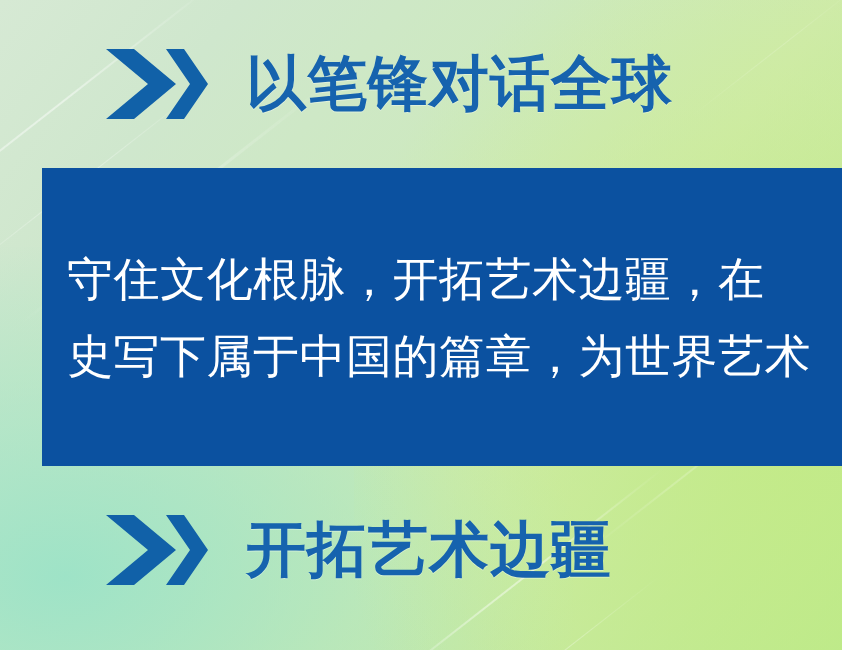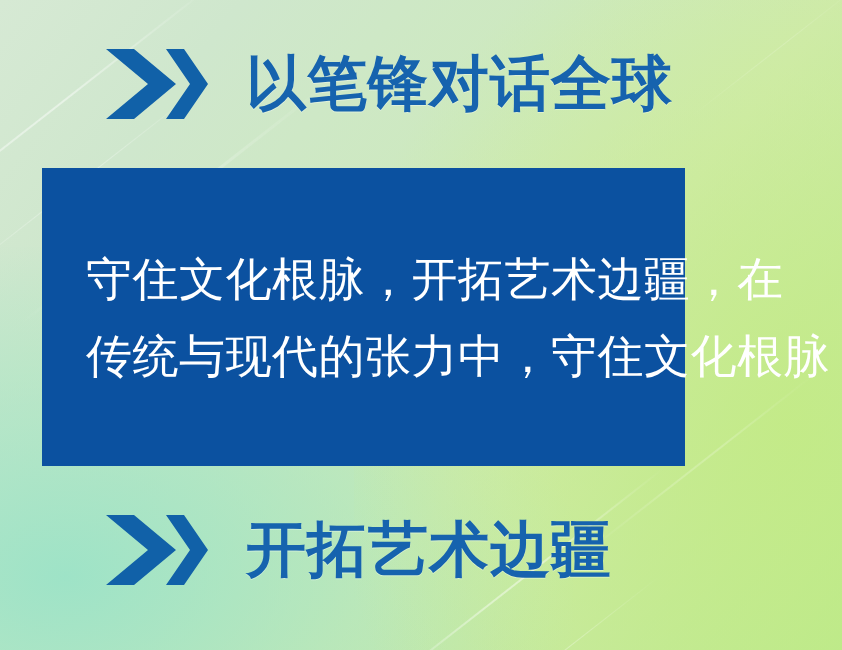--- a/index.html
+++ b/index.html
@@ -105,25 +105,25 @@
     letter-spacing: 1px;
     white-space: nowrap;
     text-shadow: 0 1px 0 rgba(255,255,255,0.35);
   }
 
   
   #quote-panel {
     position: absolute;
     left: 42px;
     top: 168px;
-    width: 643px;
+    width: 800px;
     height: 298px;
     background: #0b51a0;
     box-sizing: border-box;
-    padding: 30px 44px 28px 44px;
+    padding: 30px 44px 28px 25px;
     display: flex;
     flex-direction: column;
     justify-content: center;
   }
   .quote-line {
     color: #ffffff;
     font-size: 46px;
     line-height: 77px;
     font-weight: 400;
     white-space: nowrap;
@@ -152,21 +152,21 @@
   <div class="heading-row" id="heading-top">
     <svg class="chevron-icon" width="106" height="74" viewBox="0 0 106 74">
       <polygon points="2,2 30,2 72,37 30,72 2,72 44,37" fill="#1161a8"></polygon>
       <polygon points="62,2 80,2 104,37 80,72 62,72 86,37" fill="#1161a8"></polygon>
     </svg>
     <div class="heading-text">以笔锋对话全球</div>
   </div>
 
   <div id="quote-panel">
     <div class="quote-line">守住文化根脉，开拓艺术边疆，在</div>
-    <div class="quote-line">传统与现代的张力中，守住文化根脉</div>
+    <div class="quote-line">史写下属于中国的篇章，为世界艺术</div>
   </div>
 
   <div class="heading-row" id="heading-bottom">
     <svg class="chevron-icon" width="106" height="74" viewBox="0 0 106 74">
       <polygon points="2,2 30,2 72,37 30,72 2,72 44,37" fill="#1161a8"></polygon>
       <polygon points="62,2 80,2 104,37 80,72 62,72 86,37" fill="#1161a8"></polygon>
     </svg>
     <div class="heading-text">开拓艺术边疆</div>
   </div>
 

